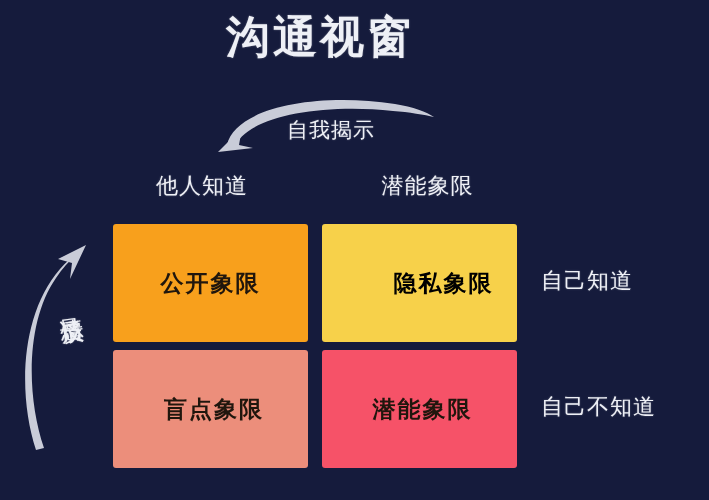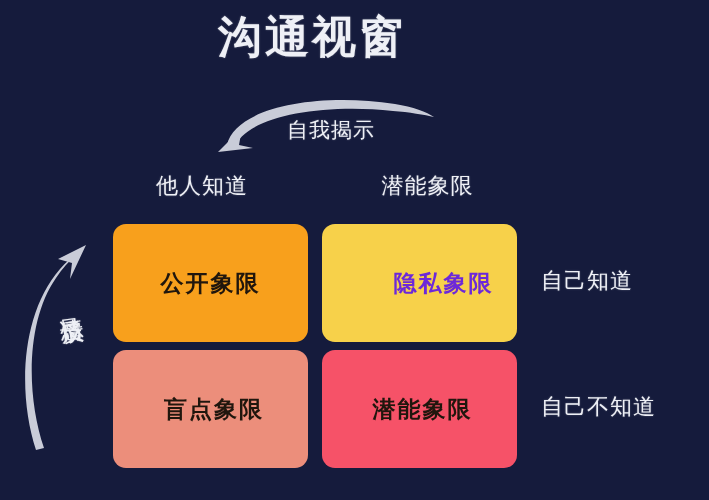--- a/index.html
+++ b/index.html
@@ -15,21 +15,21 @@
   #infographic {
     position: relative;
     width: 709px;
     height: 500px;
     background: #151b3c;
     overflow: hidden;
   }
   
   #title {
     position: absolute;
-    left: 4px;
+    left: 12px;
     top: 8px;
     width: 616px;
     text-align: center;
     color: #eef0f6;
     font-size: 44px;
     font-weight: 600;
     letter-spacing: 3px;
     line-height: 58px;
     text-shadow: 0 0 2px rgba(255,255,255,0.35);
   }
@@ -113,21 +113,21 @@
     position: absolute;
     left: 113px;
     top: 224px;
     width: 404px;
     height: 244px;
   }
   .quadrant {
     position: absolute;
     width: 195px;
     height: 118px;
-    border-radius: 13px;
+    border-radius: 3px;
     display: flex;
     align-items: center;
     justify-content: center;
     box-sizing: border-box;
   }
   .quadrant-label {
     font-size: 23px;
     font-weight: 600;
     letter-spacing: 2px;
     color: #20160d;
@@ -162,21 +162,21 @@
   <div class="col-header" id="col-header-1">潜能象限</div>
 
   <div class="row-label" id="row-label-0">自己知道</div>
   <div class="row-label" id="row-label-1">自己不知道</div>
 
   <div id="quadrant-grid">
     <div class="quadrant" id="quadrant-0" style="background: rgb(248, 160, 28);">
       <span class="quadrant-label" style="color: rgb(32, 22, 13);">公开象限</span>
     </div>
     <div class="quadrant" id="quadrant-1" style="background: rgb(247, 209, 74);">
-      <span class="quadrant-label" style="color: #6d28d9; padding-left: 48px;">隐私象限</span>
+      <span class="quadrant-label" style="color: #000000; padding-left: 48px;">隐私象限</span>
     </div>
     <div class="quadrant" id="quadrant-2" style="background: rgb(236, 142, 123); padding-left: 7px;">
       <span class="quadrant-label" style="color: rgb(32, 22, 13);">盲点象限</span>
     </div>
     <div class="quadrant" id="quadrant-3" style="background: rgb(246, 82, 104);">
       <span class="quadrant-label" style="color: rgb(32, 22, 13); margin-left: 6px;">潜能象限</span>
     </div>
   </div>
 
 </div>

